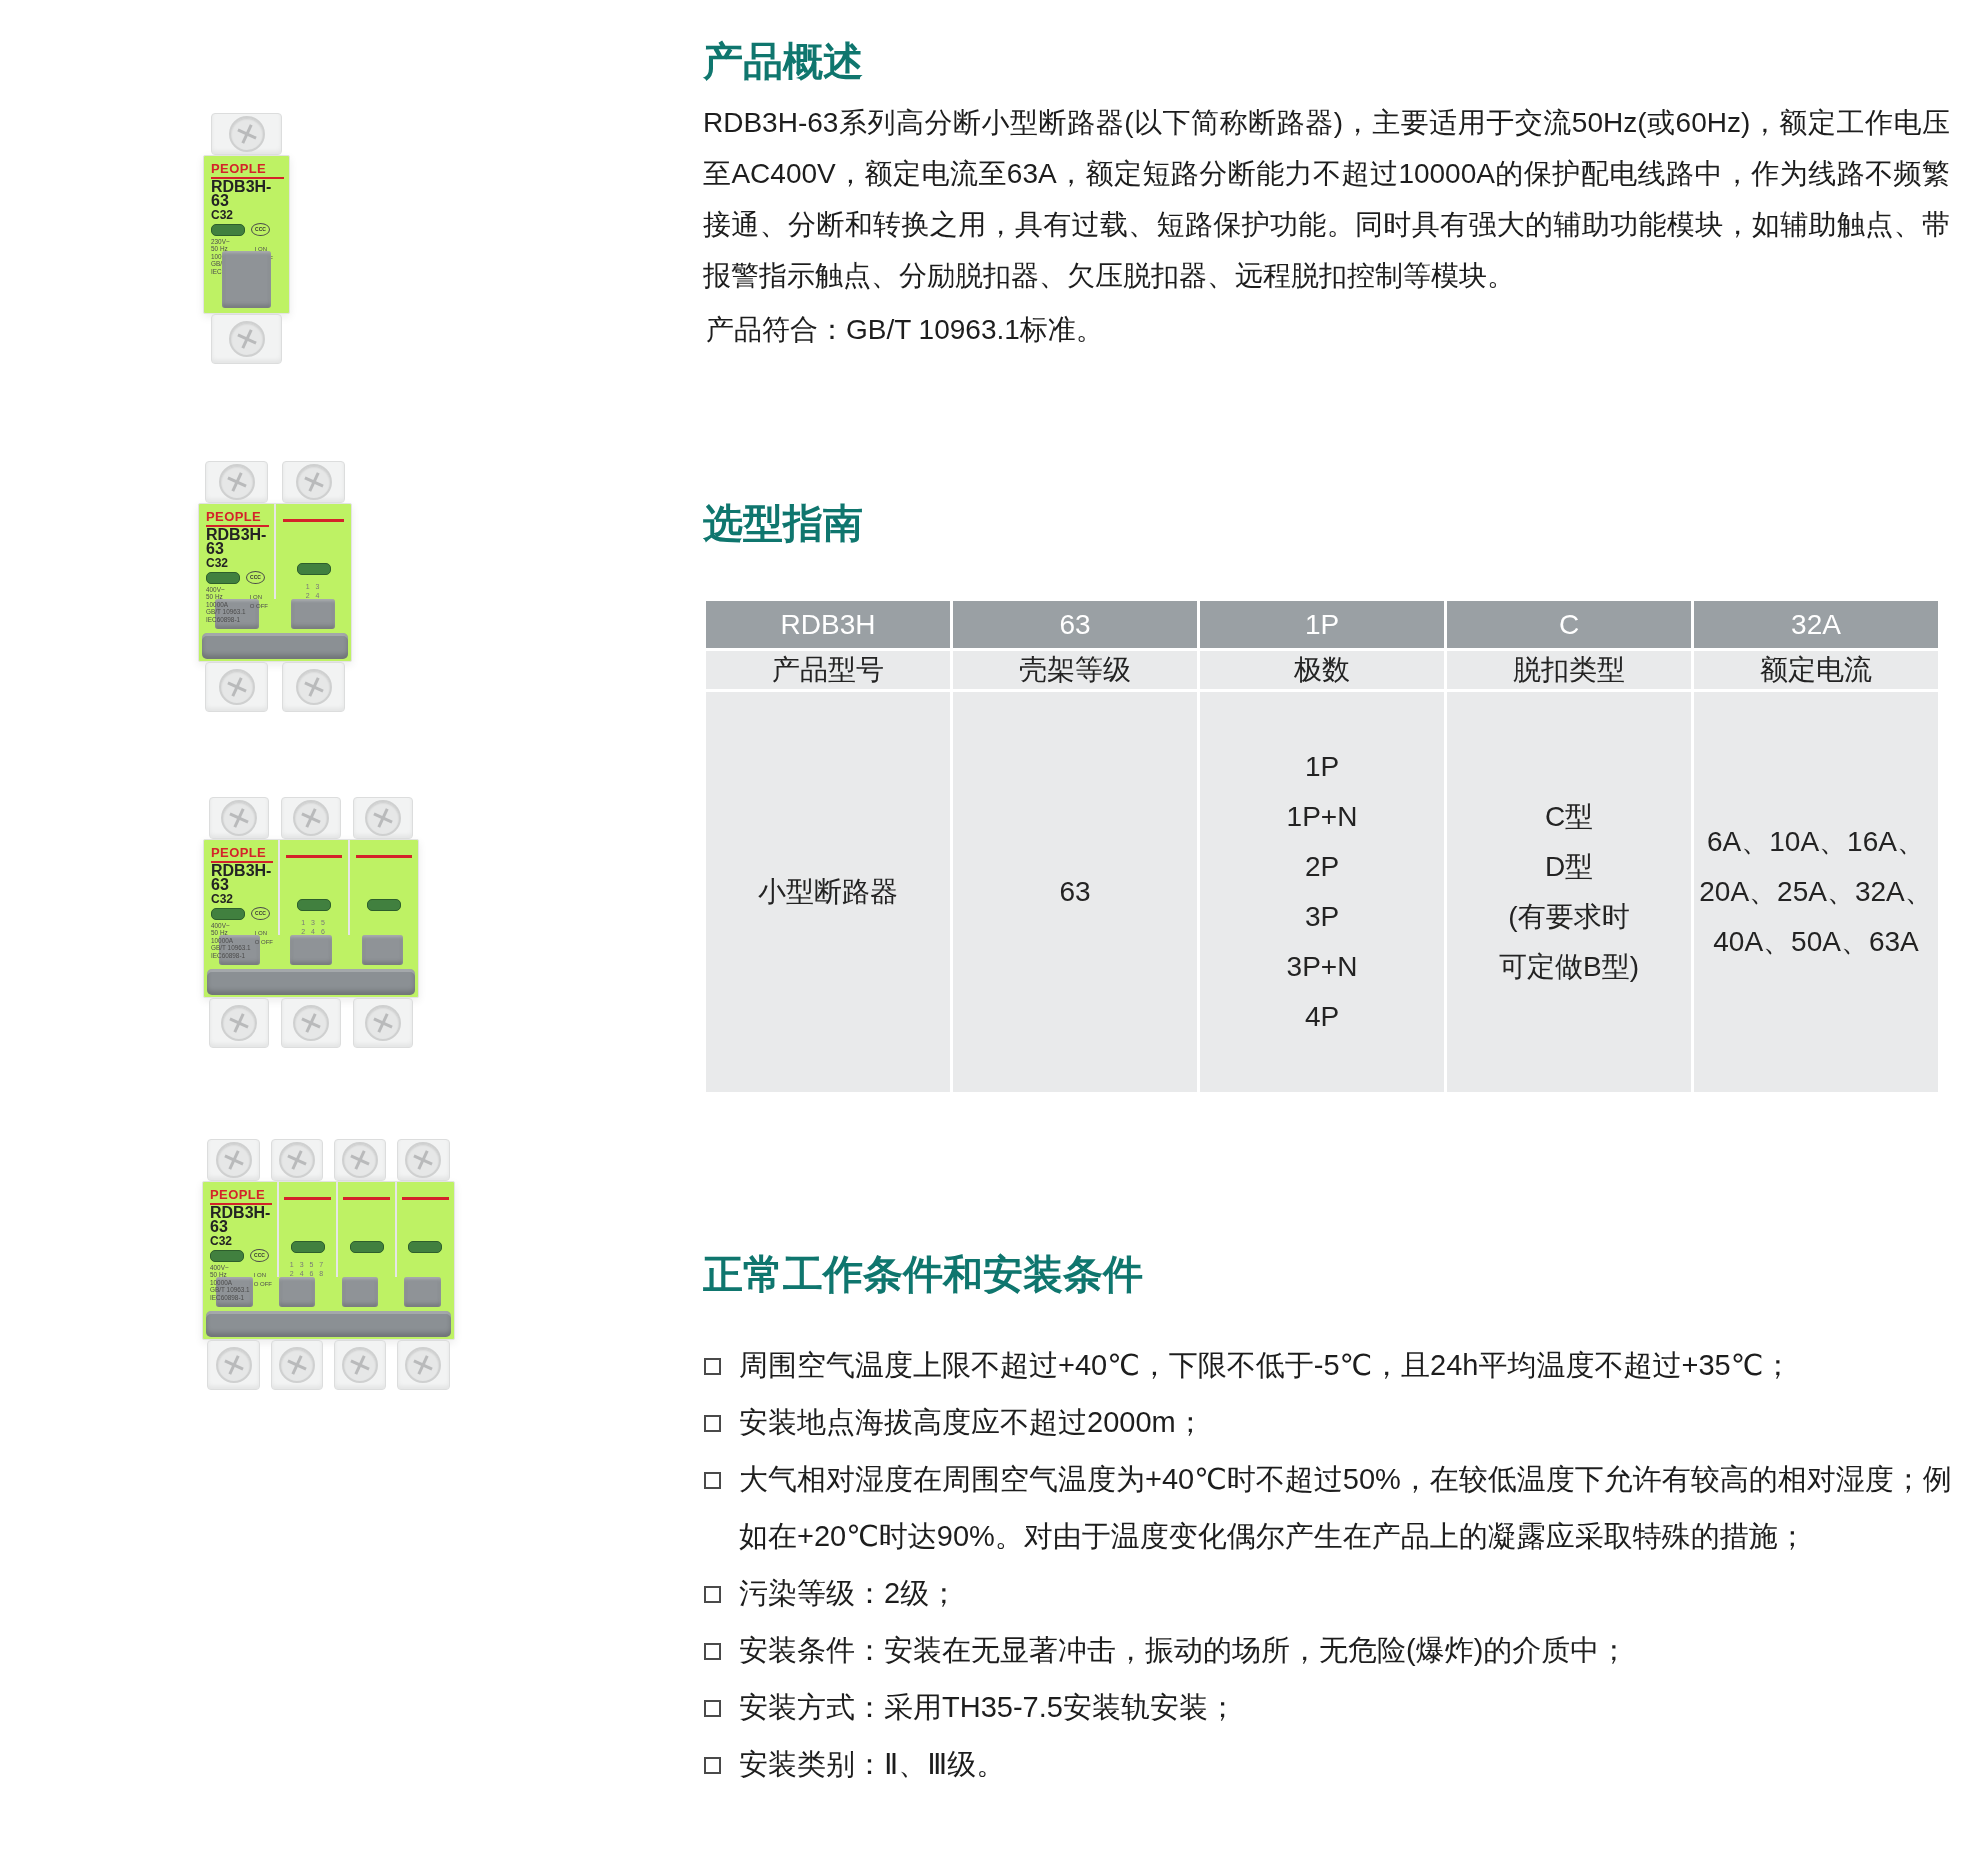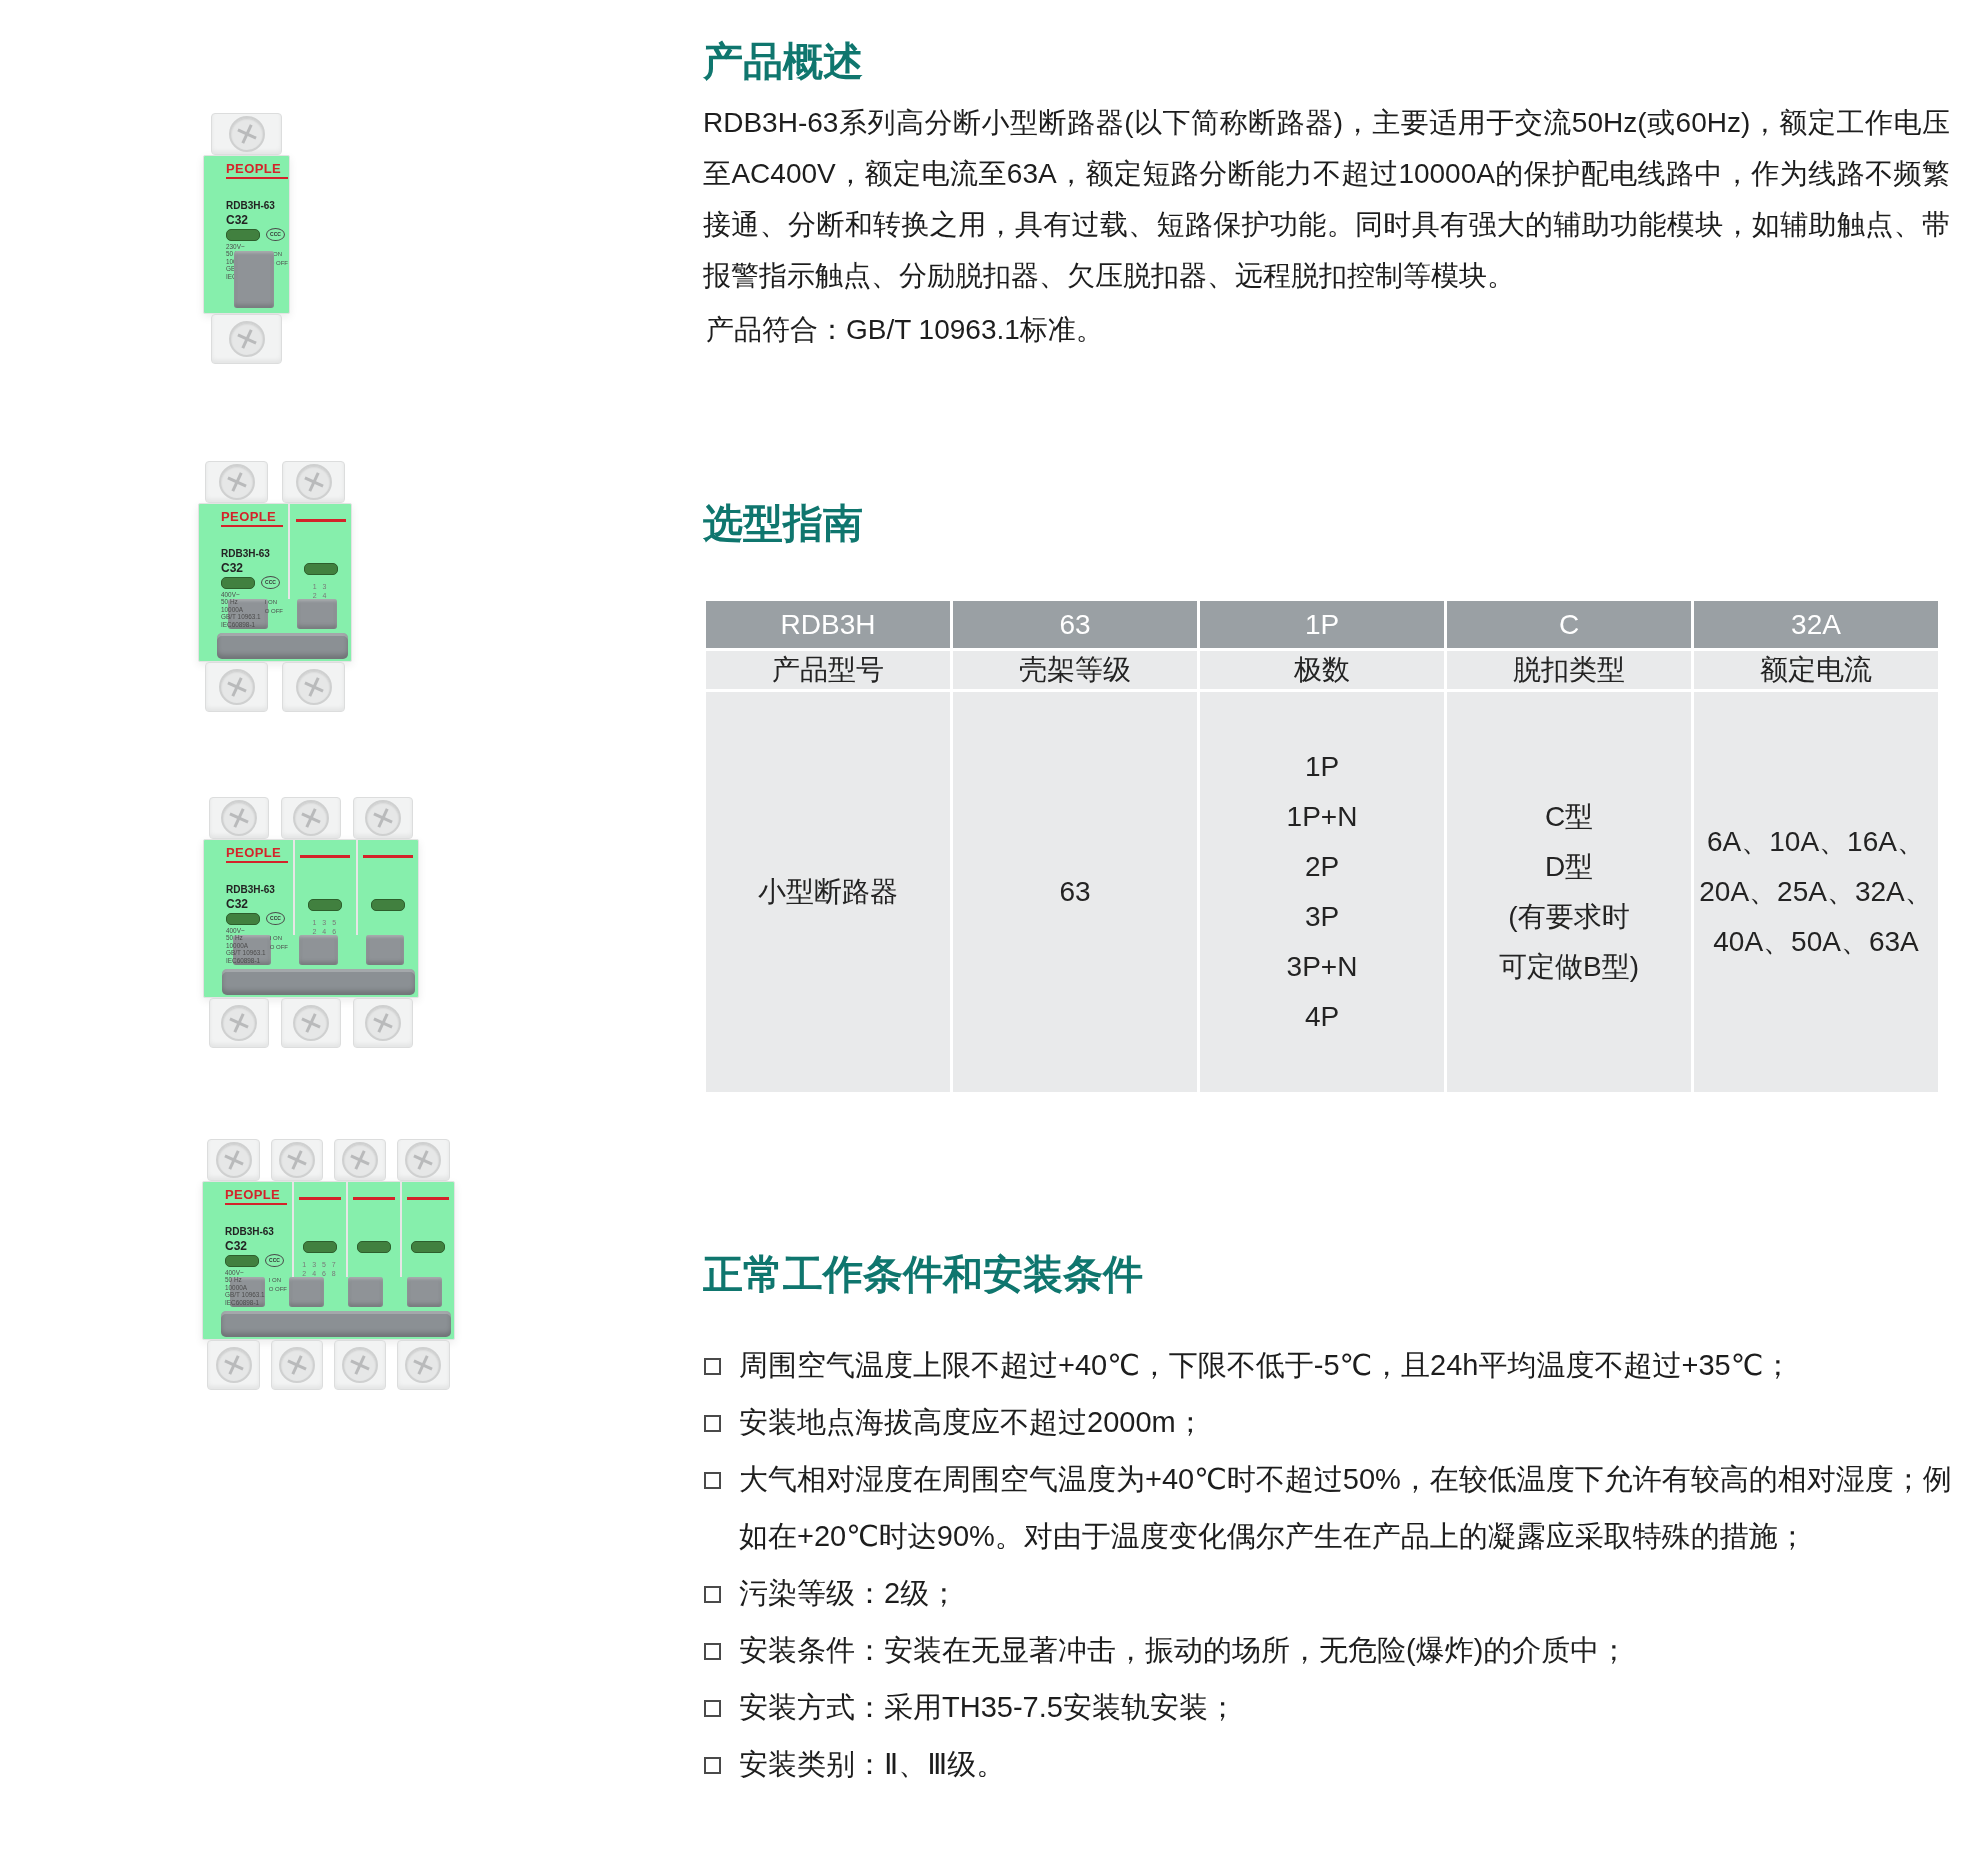--- a/index.html
+++ b/index.html
@@ -48,30 +48,30 @@
   .term{width:80%;height:40px;background:#f2f3f3;border:1px solid #dcdddd;border-radius:4px;
       display:flex;align-items:center;justify-content:center;
       box-shadow:inset 0 -3px 4px rgba(0,0,0,0.06);}
   .trow.bottom .term{height:48px;border-radius:4px;}
   .screw{width:32px;height:32px;border-radius:50%;background:#e6e7e7;border:2px solid #cfd0d0;
       position:relative;box-shadow:inset 0 1px 2px rgba(0,0,0,0.12);}
   .screw::before,.screw::after{content:"";position:absolute;background:#b9babb;left:50%;top:50%;}
   .screw::before{width:20px;height:3px;transform:translate(-50%,-50%) rotate(25deg);}
   .screw::after{width:3px;height:20px;transform:translate(-50%,-50%) rotate(25deg);}
 
-  .bodywrap{background:#86efac;border:1px solid #e3e3e3;border-radius:2px;
-      box-shadow:0 3px 9px rgba(0,0,0,0.08);padding-left:15px;}
+  .bodywrap{background:#bef264;border:1px solid #e3e3e3;border-radius:2px;
+      box-shadow:0 3px 9px rgba(0,0,0,0.08);}
   .shell{display:flex;height:95px;}
   .pole{flex:1;position:relative;}
   .pole.rest{border-left:2px solid #e6e6e6;}
 
   .plabel{padding:5px 5px 0 7px;}
   .brand{font-size:13px;font-weight:bold;color:#d4232a;letter-spacing:0.4px;line-height:15px;
       border-bottom:2.5px solid #d4232a;padding-bottom:1px;}
-  .model{font-size:10px;font-weight:bold;color:#232323;margin-top:20px;line-height:14px;}
+  .model{font-size:16px;font-weight:bold;color:#232323;margin-top:1px;line-height:14px;}
   .rating{font-size:12px;font-weight:bold;color:#232323;line-height:14px;}
   .indrow{display:flex;align-items:center;gap:6px;margin-top:1px;}
   .oval{width:32px;height:10px;border-radius:5px;background:#41803f;border:1px solid #2d5e2c;
       display:inline-block;}
   .ccc{width:17px;height:11px;border:1px solid #4a4a4a;border-radius:50%;font-size:5px;
       line-height:11px;text-align:center;color:#333;display:inline-block;font-weight:bold;}
   .sp{display:flex;margin-top:2px;gap:4px;}
   .spl{font-size:6.4px;line-height:7.4px;color:#4c4c4c;white-space:nowrap;}
   .spr{font-size:6px;line-height:9px;color:#4c4c4c;margin-top:7px;white-space:nowrap;}
 

